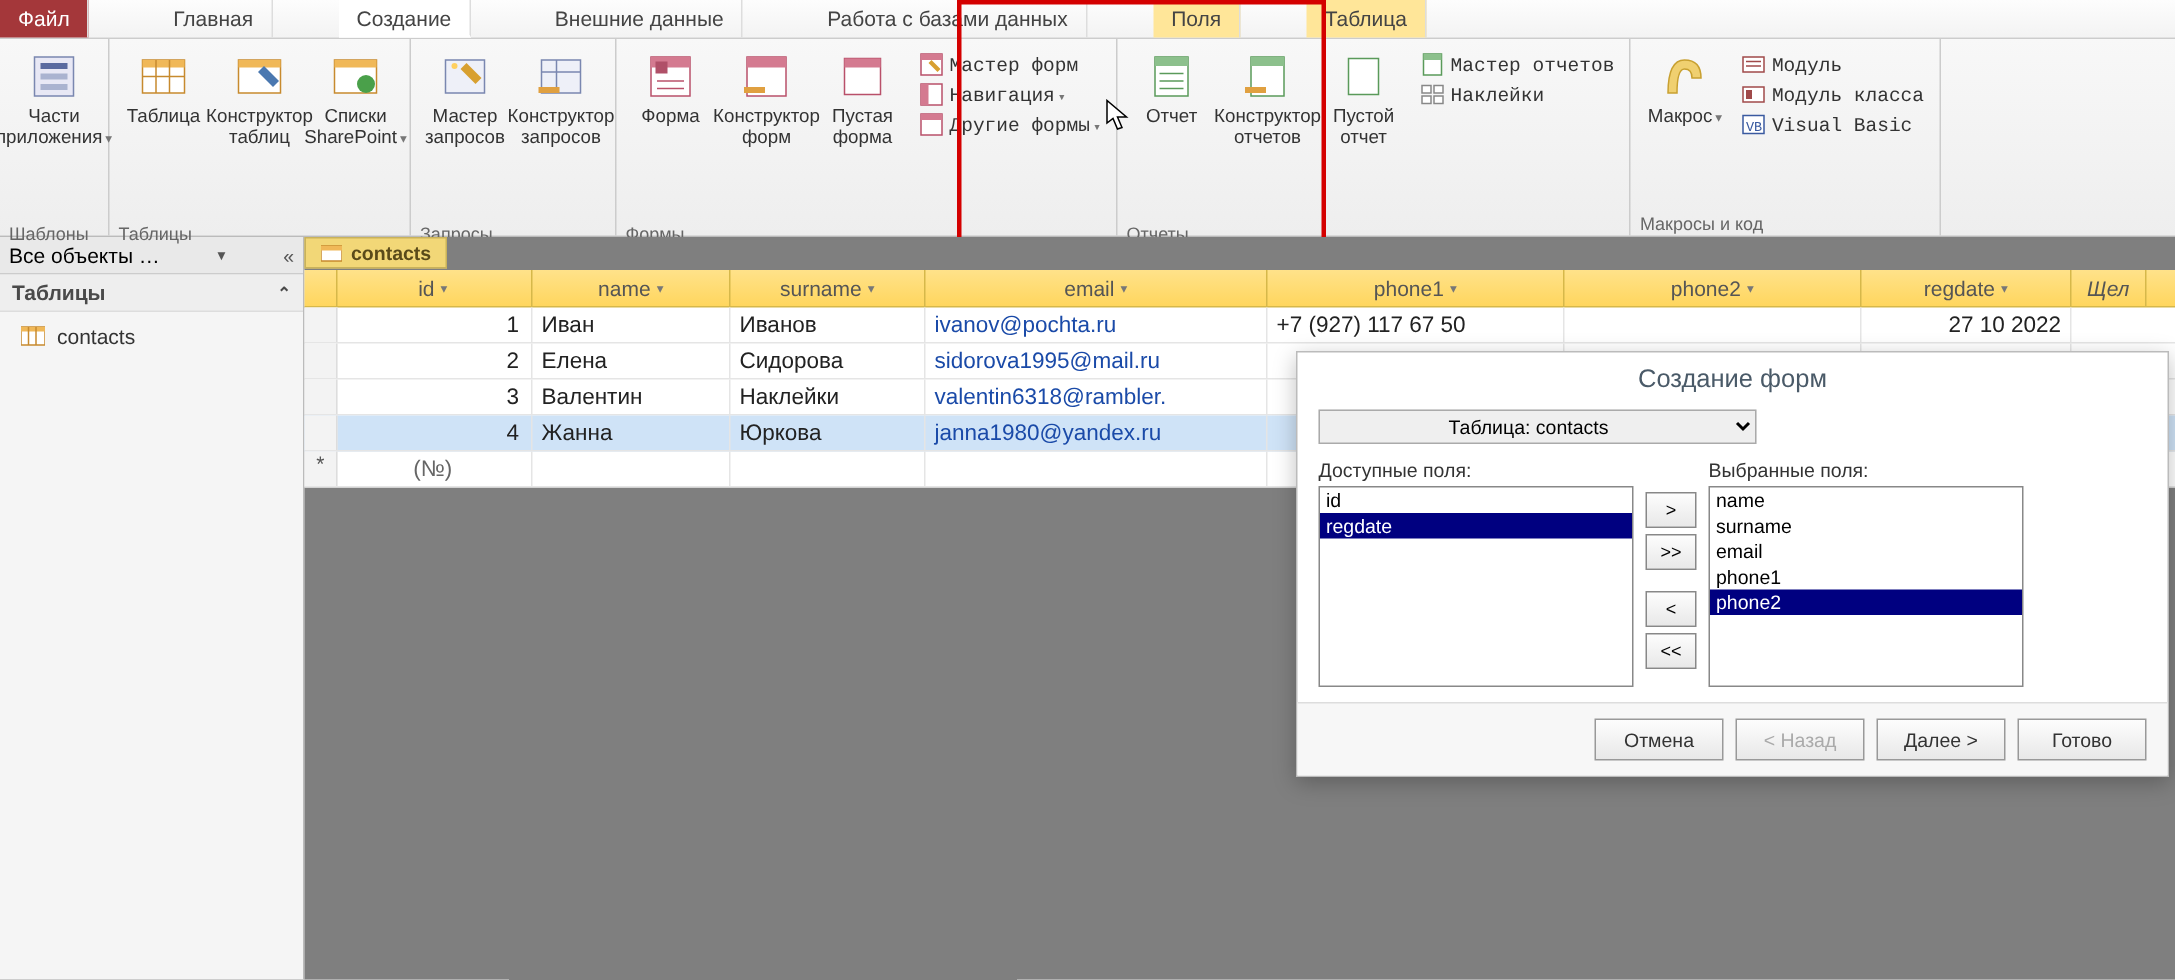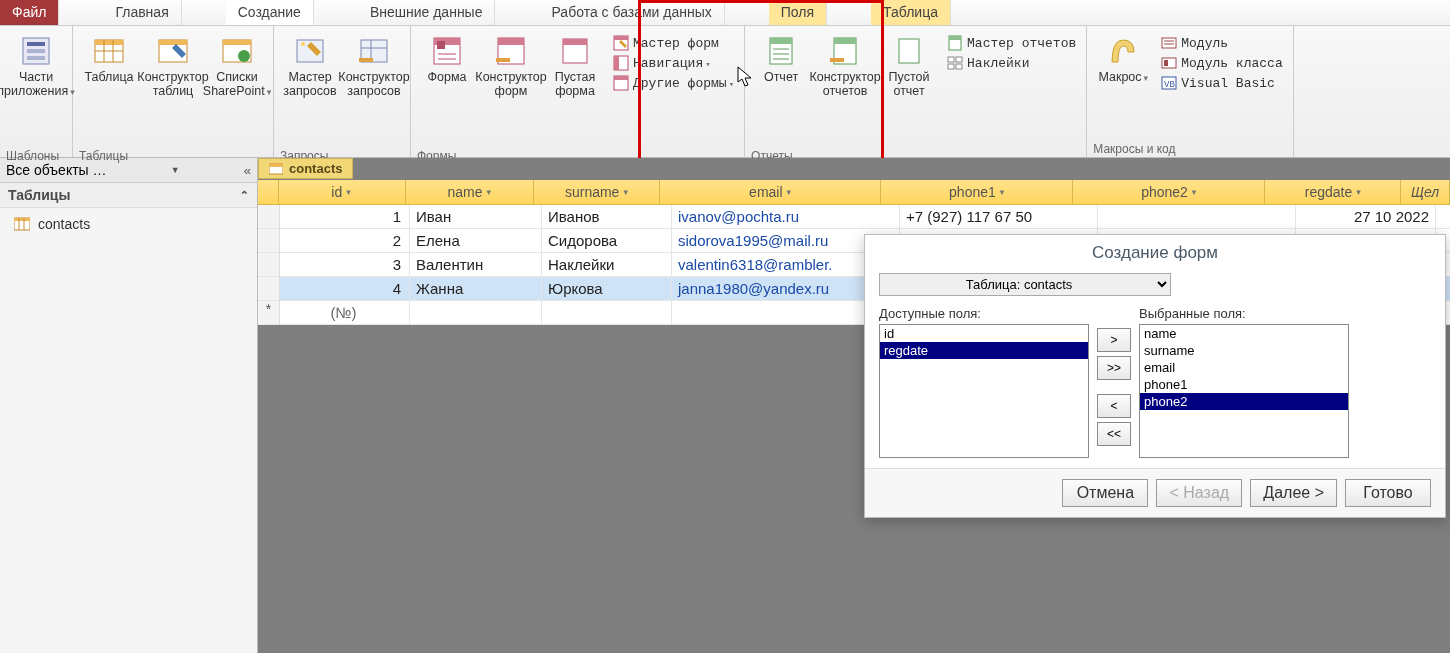--- a/index.html
+++ b/index.html
@@ -21,21 +21,21 @@
   .rbtn { display: flex; flex-direction: column; align-items: center; justify-content: flex-start; width: 60px; padding-top: 4px; cursor: pointer; }
   .rbtn .ico { width: 34px; height: 34px; margin-bottom: 2px; }
   .rbtn .lbl { font-size: 12.5px; color: #333; text-align: center; line-height: 1.15; }
   .rcol { display: flex; flex-direction: column; gap: 2px; padding-top: 4px; }
   .rcol-item { display: flex; align-items: flex-end; gap: 4px; font-size: 13px; color: #333; padding: 1px 4px; cursor: pointer; font-family: Liberation Mono, monospace; }
   .rcol-item .smico { width: 16px; height: 16px; flex-shrink:0; }
   .red-box { position: absolute; border: 3px solid #d40000; pointer-events: none; }
 
   
   .main-area { display: flex; height: calc(653px - 26px - 132px); }
-  .nav-panel { width: 258px; background: #f5f5f5; border-right: 1px solid #bbb; display: flex; flex-direction: column; }
+  .nav-panel { width: 203px; background: #f5f5f5; border-right: 1px solid #bbb; display: flex; flex-direction: column; }
   .nav-header { display: flex; align-items: center; justify-content: space-between; padding: 4px 6px; border-bottom: 1px solid #ccc; background:#e9e9e9;}
   .nav-header span:first-child { font-size: 14px; }
   .nav-collapse { font-size: 13px; color:#555; }
   .nav-search { display: flex; align-items: center; border: 1px solid #bbb; margin: 3px; background:#fff; }
   .nav-search input { border: none; flex: 1; padding: 3px 5px; font-size: 13px; font-style: italic; color:#888; outline:none;}
   .nav-search .search-ico { width: 18px; height:18px; display:flex;align-items:center;justify-content:center;color:#3a6ea5;}
   .nav-section { padding: 4px 8px; font-weight: bold; font-size: 14px; color:#4a4a4a; display:flex;justify-content:space-between;align-items:center;border-bottom:1px solid #ddd;background:#eee;}
   .nav-item { display: flex; align-items: center; gap: 8px; padding: 8px 14px; font-size: 14px; color:#333; cursor:pointer;}
   .tbl-ico { width:16px;height:16px; }
 
@@ -77,21 +77,21 @@
   .wiz-combo { margin:0 14px 10px 14px; }
   .wiz-combo select{width:292px;font-size:13px;padding:2px;border:1px solid #aaa;text-align:center;}
   .wiz-fields { display:flex;gap:8px;padding:0 14px 10px 14px;align-items:flex-start;}
   .wiz-col { display:flex;flex-direction:column;gap:3px;}
   .wiz-list { width:210px;height:134px;border:1px solid #888;background:#fff;font-size:13px;overflow:auto;}
   .wiz-list .li{padding:1px 4px;}
   .wiz-list .li.sel{background:#000080;color:#fff;}
   .wiz-btncol { display:flex;flex-direction:column;gap:4px;}
   .wiz-move { width:34px;height:24px;border:1px solid #888;background:linear-gradient(#fdfdfd,#e8e8e8);font-size:12px;cursor:pointer;}
   .wiz-footer { display:flex;justify-content:flex-end;gap:8px;padding:10px 14px;border-top:1px solid #ddd;background:#f7f7f7;}
-  .wiz-footer button{min-width:86px;height:28px;border:1px solid #999;background:linear-gradient(#fdfdfd,#e8e8e8);font-size:16px;color:#333;cursor:pointer;padding:0 12px;}
+  .wiz-footer button{min-width:86px;height:28px;border:1px solid #999;background:linear-gradient(#fdfdfd,#e8e8e8);font-size:13px;color:#333;cursor:pointer;padding:0 12px;}
   .wiz-footer button:disabled{color:#aaa;}
 
   
   .cursor { position:absolute; width:18px;height:22px; pointer-events:none; z-index:50;}
 
   .chev::after{content:"▾";font-size:9px;color:#777;margin-left:2px;}
 </style>
 </head>
 <body>
 

